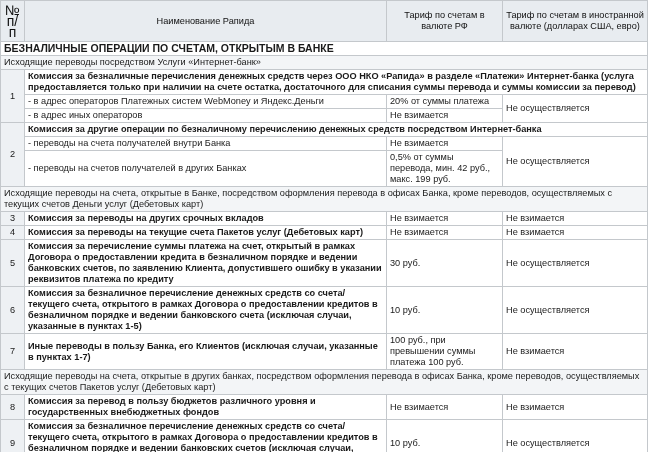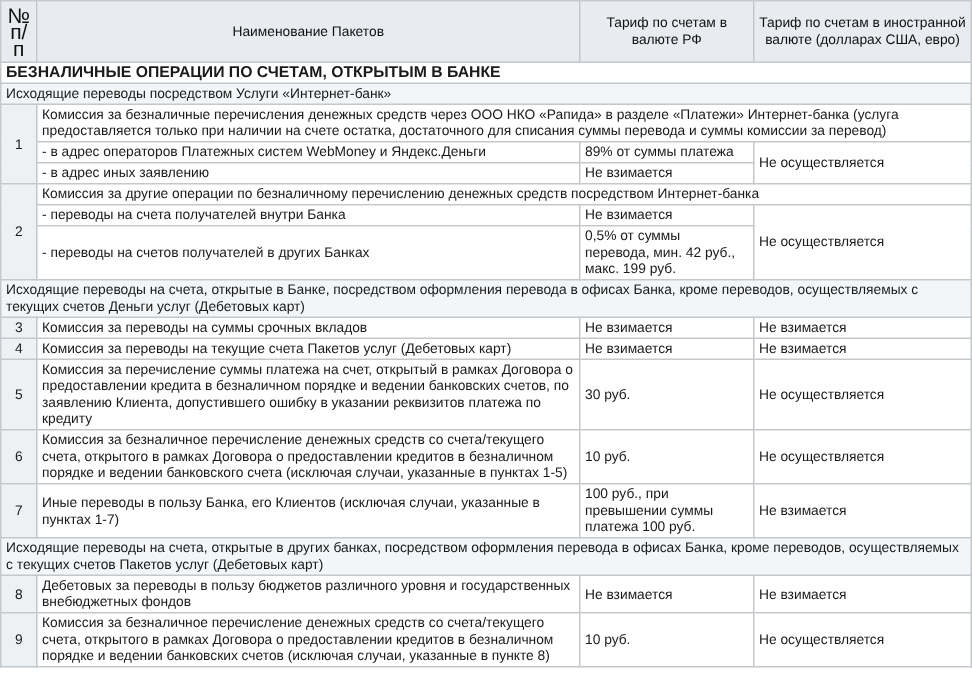--- a/index.html
+++ b/index.html
@@ -38,60 +38,60 @@
     background: #fff;
     border-top: 2px solid #9aa0a6;
     margin-left: 28px;
   }
   .subsection td {
     background: #f3f5f7;
     padding: 1px 3px;
     margin-top: 10px;
   }
   td.num { text-align: center; background: #eef1f4; }
-  td.bold { font-weight: normal; }
+  td.bold { font-weight: bold; }
 </style>
 </head>
 <body>
 
 <table class="tariffs">
   <colgroup>
     <col class="col-num">
       <col class="col-name">
       <col class="col-rub">
       <col class="col-fx">
   </colgroup>
   <thead>
     <tr>
       <th class="h-num">№ п/п</th>
-      <th>Наименование Пакетов</th>
+      <th>Наименование Рапида</th>
       <th>Тариф по счетам в валюте РФ</th>
       <th>Тариф по счетам в иностранной валюте (долларах США, евро)</th>
     </tr>
   </thead>
   <tbody>
     <tr class="section-title">
       <td colspan="4">БЕЗНАЛИЧНЫЕ ОПЕРАЦИИ ПО СЧЕТАМ, ОТКРЫТЫМ В БАНКЕ</td>
     </tr>
 
     <tr class="subsection">
       <td colspan="4">Исходящие переводы посредством Услуги «Интернет-банк»</td>
     </tr>
 
     <tr>
       <td class="num" rowspan="3">1</td>
       <td class="bold" colspan="3">Комиссия за безналичные перечисления денежных средств через ООО НКО «Рапида» в разделе «Платежи» Интернет-банка (услуга предоставляется только при наличии на счете остатка, достаточного для списания суммы перевода и суммы комиссии за перевод)</td>
     </tr>
     <tr>
       <td>- в адрес операторов Платежных систем WebMoney и Яндекс.Деньги</td>
-      <td>89% от суммы платежа</td>
+      <td>20% от суммы платежа</td>
       <td rowspan="2">Не осуществляется</td>
     </tr>
     <tr>
-      <td>- в адрес иных заявлению</td>
+      <td>- в адрес иных операторов</td>
       <td>Не взимается</td>
     </tr>
 
     <tr>
       <td class="num" rowspan="3">2</td>
       <td class="bold" colspan="3">Комиссия за другие операции по безналичному перечислению денежных средств посредством Интернет-банка</td>
     </tr>
     <tr>
       <td>- переводы на счета получателей внутри Банка</td>
       <td>Не взимается</td>
@@ -101,21 +101,21 @@
       <td>- переводы на счетов получателей в других Банках</td>
       <td>0,5% от суммы перевода, мин. 42 руб., макс. 199 руб.</td>
     </tr>
 
     <tr class="subsection">
       <td colspan="4">Исходящие переводы на счета, открытые в Банке, посредством оформления перевода в офисах Банка, кроме переводов, осуществляемых с текущих счетов Деньги услуг (Дебетовых карт)</td>
     </tr>
 
     <tr>
       <td class="num">3</td>
-      <td class="bold">Комиссия за переводы на суммы срочных вкладов</td>
+      <td class="bold">Комиссия за переводы на других срочных вкладов</td>
       <td>Не взимается</td>
       <td>Не взимается</td>
     </tr>
     <tr>
       <td class="num">4</td>
       <td class="bold">Комиссия за переводы на текущие счета Пакетов услуг (Дебетовых карт)</td>
       <td>Не взимается</td>
       <td>Не взимается</td>
     </tr>
     <tr>
@@ -136,21 +136,21 @@
       <td>100 руб., при превышении суммы платежа 100 руб.</td>
       <td>Не взимается</td>
     </tr>
 
     <tr class="subsection">
       <td colspan="4">Исходящие переводы на счета, открытые в других банках, посредством оформления перевода в офисах Банка, кроме переводов, осуществляемых с текущих счетов Пакетов услуг (Дебетовых карт)</td>
     </tr>
 
     <tr>
       <td class="num">8</td>
-      <td class="bold">Дебетовых за переводы в пользу бюджетов различного уровня и государственных внебюджетных фондов</td>
+      <td class="bold">Комиссия за перевод в пользу бюджетов различного уровня и государственных внебюджетных фондов</td>
       <td>Не взимается</td>
       <td>Не взимается</td>
     </tr>
     <tr>
       <td class="num">9</td>
       <td class="bold">Комиссия за безналичное перечисление денежных средств со счета/текущего счета, открытого в рамках Договора о предоставлении кредитов в безналичном порядке и ведении банковских счетов (исключая случаи, указанные в пункте 8)</td>
       <td>10 руб.</td>
       <td>Не осуществляется</td>
     </tr>
 

